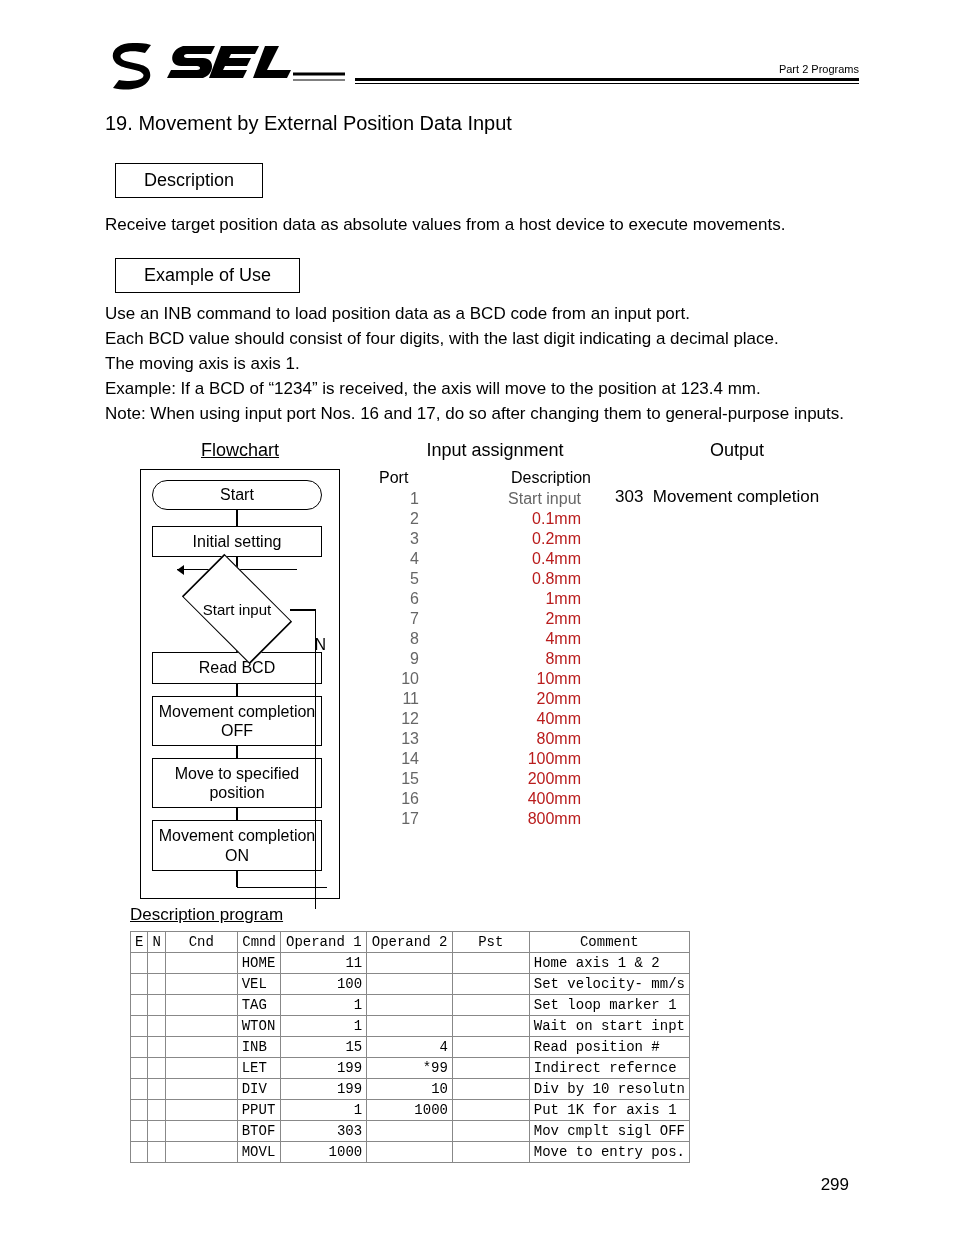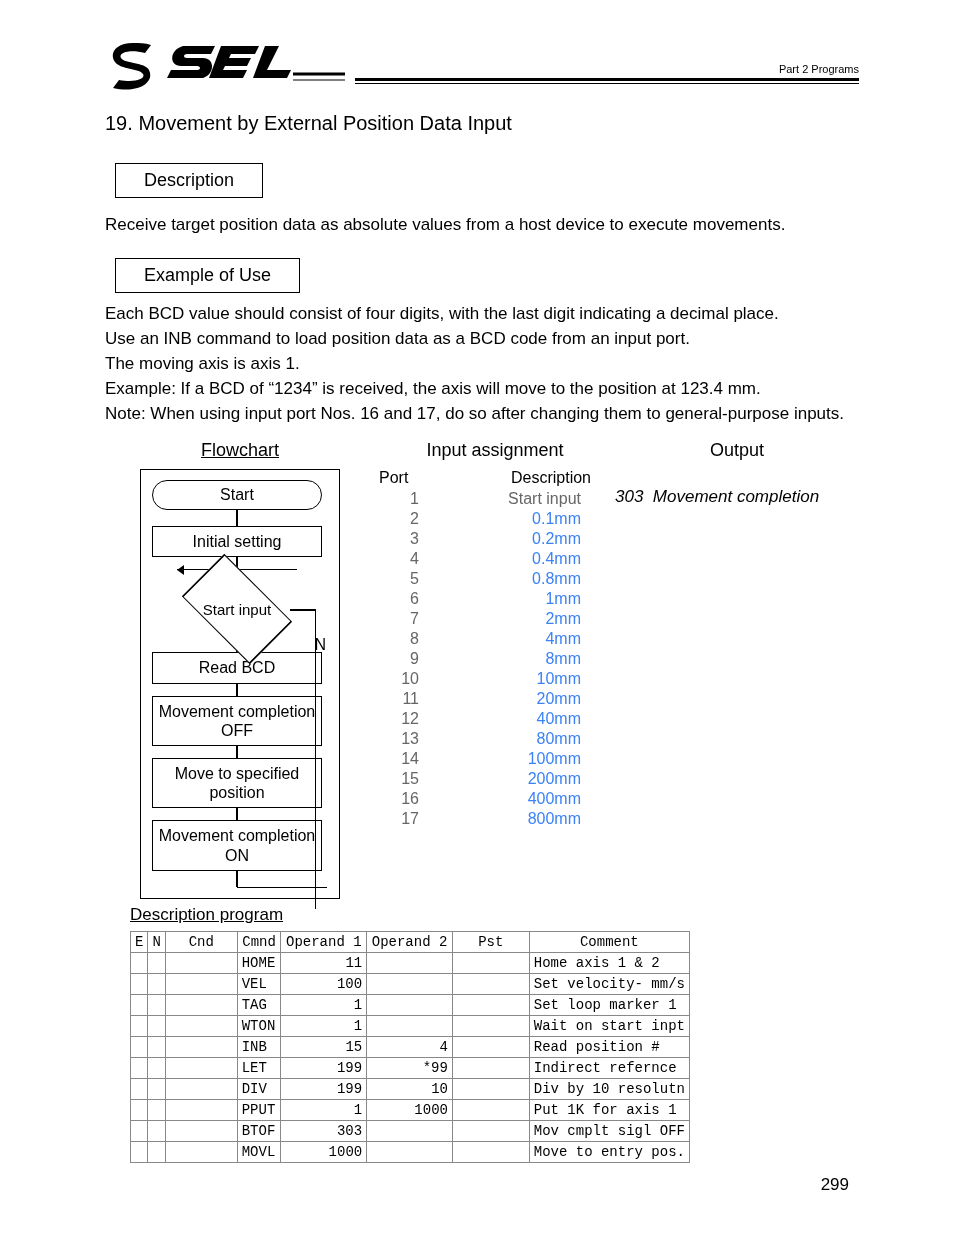--- a/index.html
+++ b/index.html
@@ -115,24 +115,24 @@
   }
   .fc-n {
     position:absolute; right: -4px; bottom:-18px; font-size:16px;
   }
 
   
   .io-table { width:100%; font-size:16px; }
   .io-table .hdr { display:flex; justify-content:space-between; padding:0 4px 2px; }
   .io-row { display:flex; justify-content:space-between; padding:1px 4px; font-family: Arial; }
   .io-row .p { width:40px; text-align:right; color:#666; }
-  .io-row .d { flex:1; text-align:right; padding-right:30px; color:#3b82f6; }
+  .io-row .d { flex:1; text-align:right; padding-right:30px; color:#b91c1c; }
   .io-row:first-of-type .p, .io-row:first-of-type .d { color:#666; }
 
-  .out-row { font-size:17px; white-space:nowrap; margin-top:26px;font-style:italic; }
+  .out-row { font-size:17px; white-space:nowrap; margin-top:26px; }
 
   
   .app-heading { text-decoration: underline; font-size:17px; margin: 6px 0 6px 25px; }
   table.prog {
     border-collapse: collapse;
     width: 560px;
     margin-left: 25px;
     font-family: "Courier New", monospace;
     font-size: 14px;
   }
@@ -200,22 +200,22 @@
   <span>Movement by External Position Data Input</span>
 </h2>
 
 
 <div class="label-box">Description</div>
 <p class="para">Receive target position data as absolute values from a host device to execute movements.</p>
 
 
 <div class="label-box">Example of Use</div>
 <div class="note-block">
+  <p>Use an INB command to load position data as a BCD code from an input port.</p>
   <p>Each BCD value should consist of four digits, with the last digit indicating a decimal place.</p>
-  <p>Use an INB command to load position data as a BCD code from an input port.</p>
   <p>The moving axis is axis 1.</p>
   <p>Example: If a BCD of “1234” is received, the axis will move to the position at 123.4 mm.</p>
   <p>Note: When using input port Nos. 16 and 17, do so after changing them to general-purpose inputs.</p>
 </div>
 
 
 <div class="three-col">
 
   <div class="col-flow">
     <div class="col-head underline">Flowchart</div>

